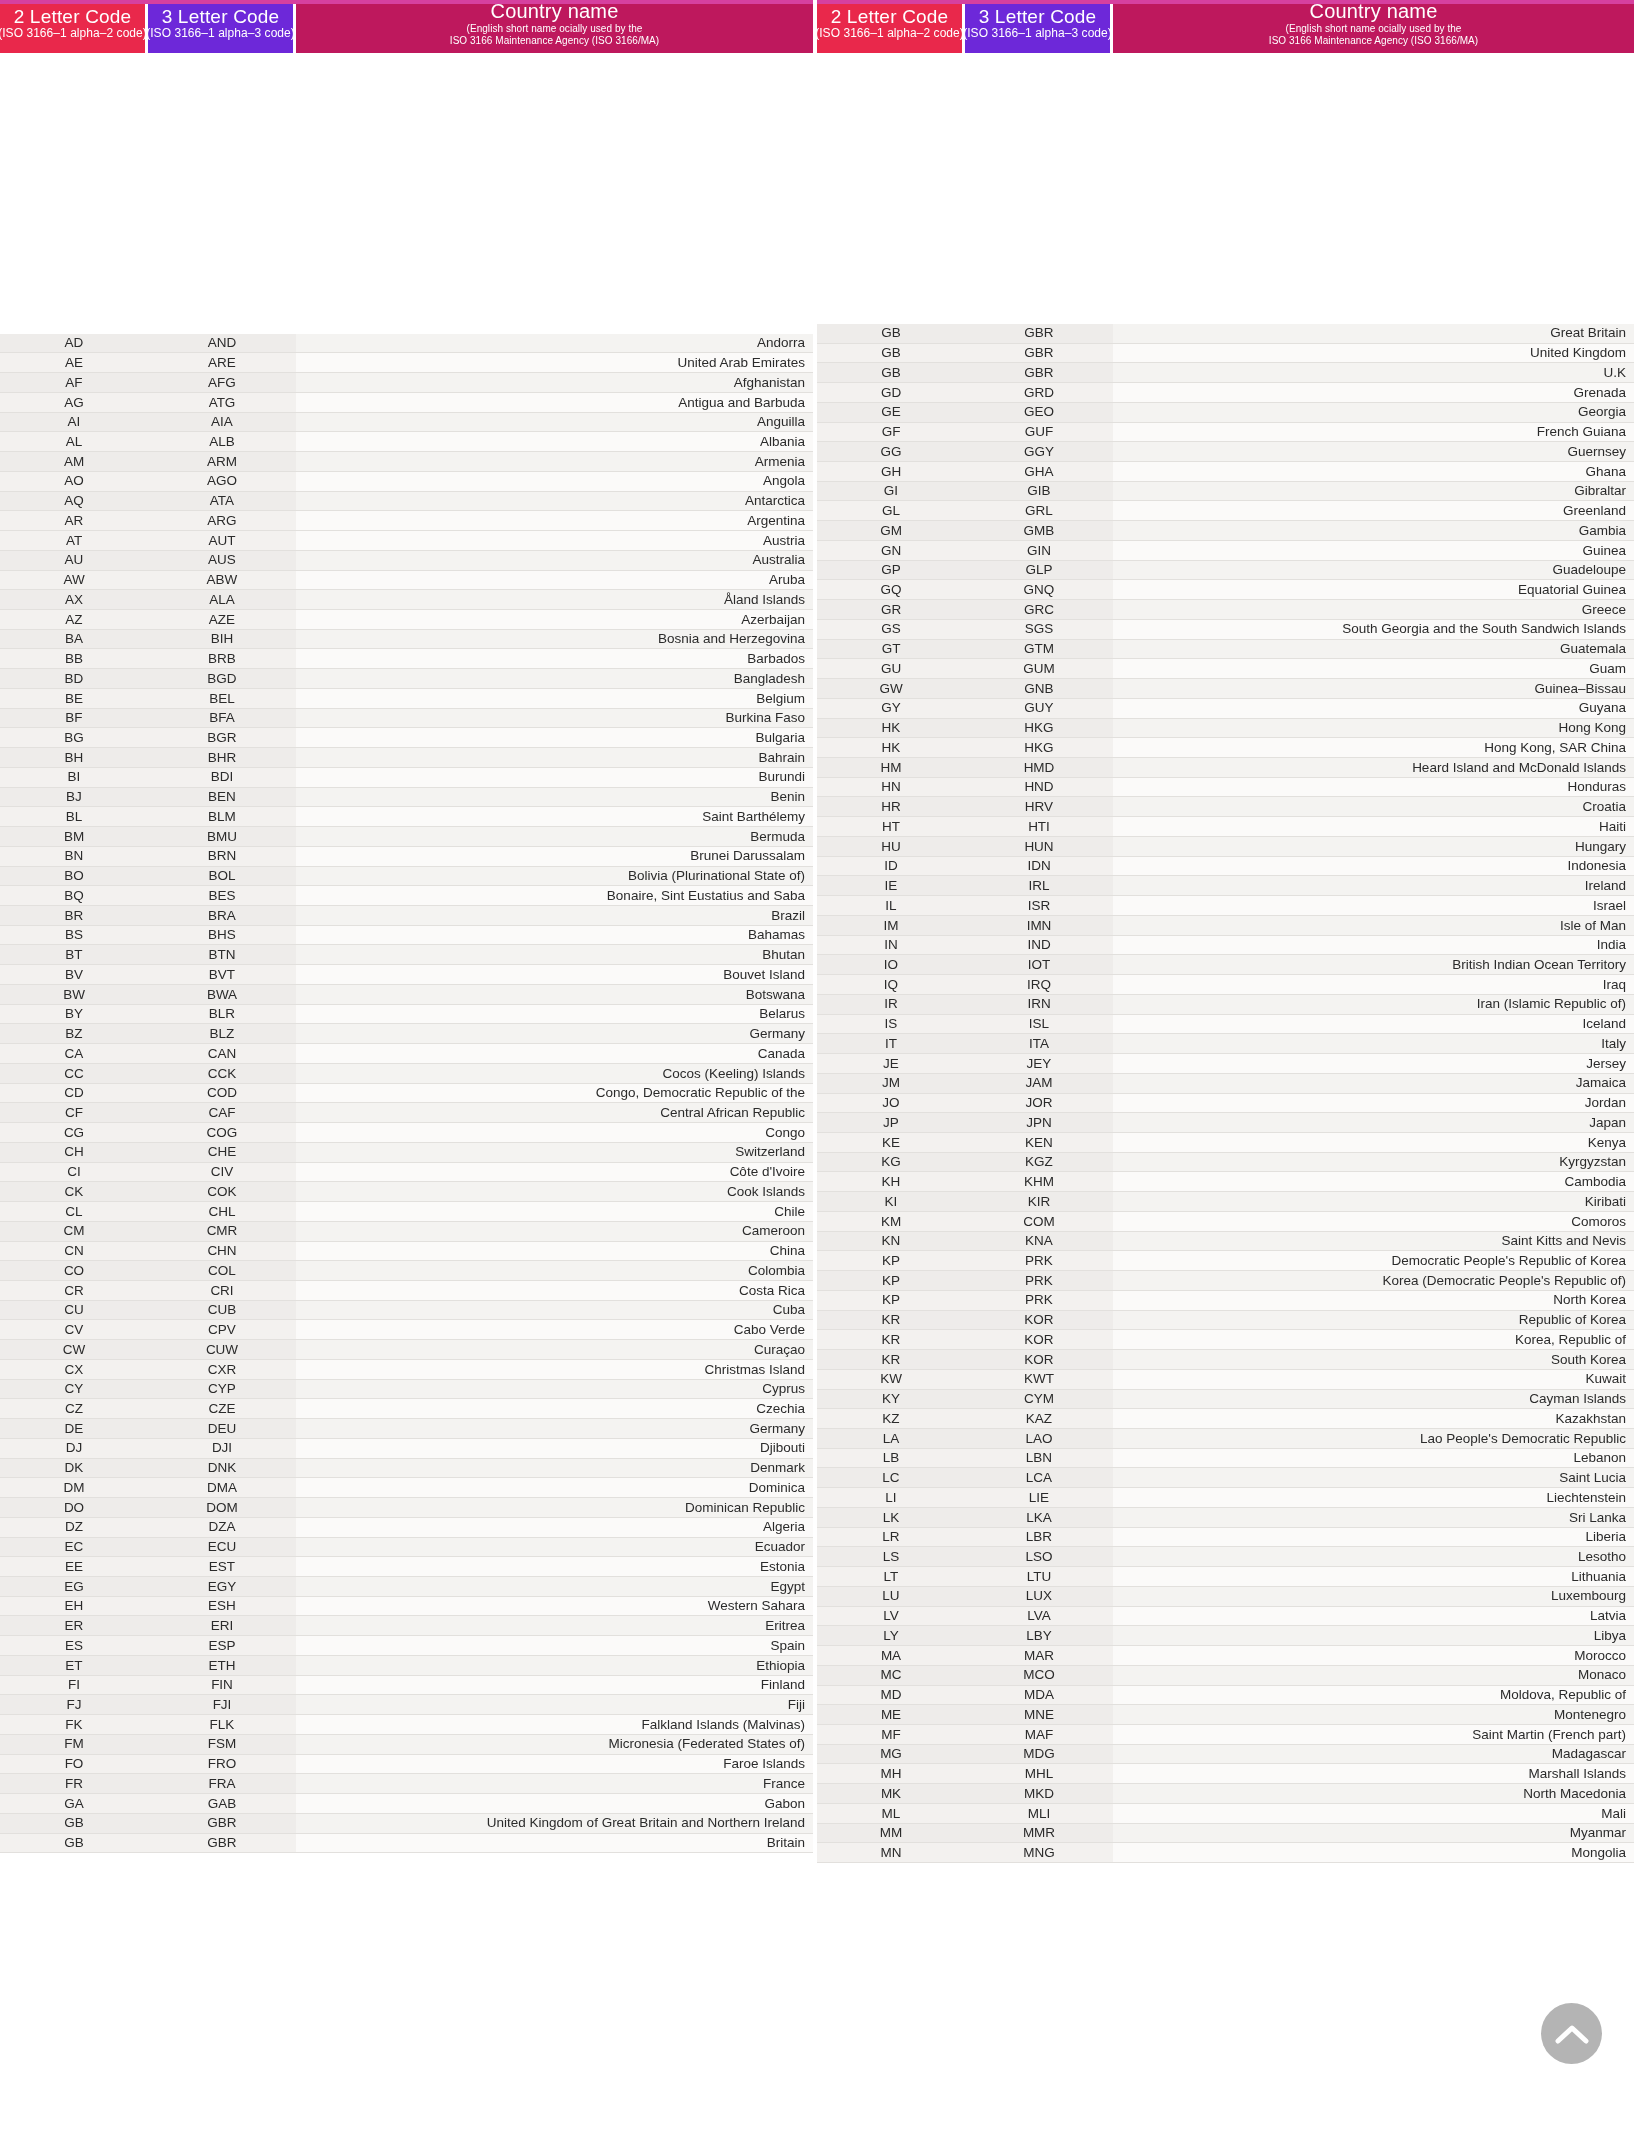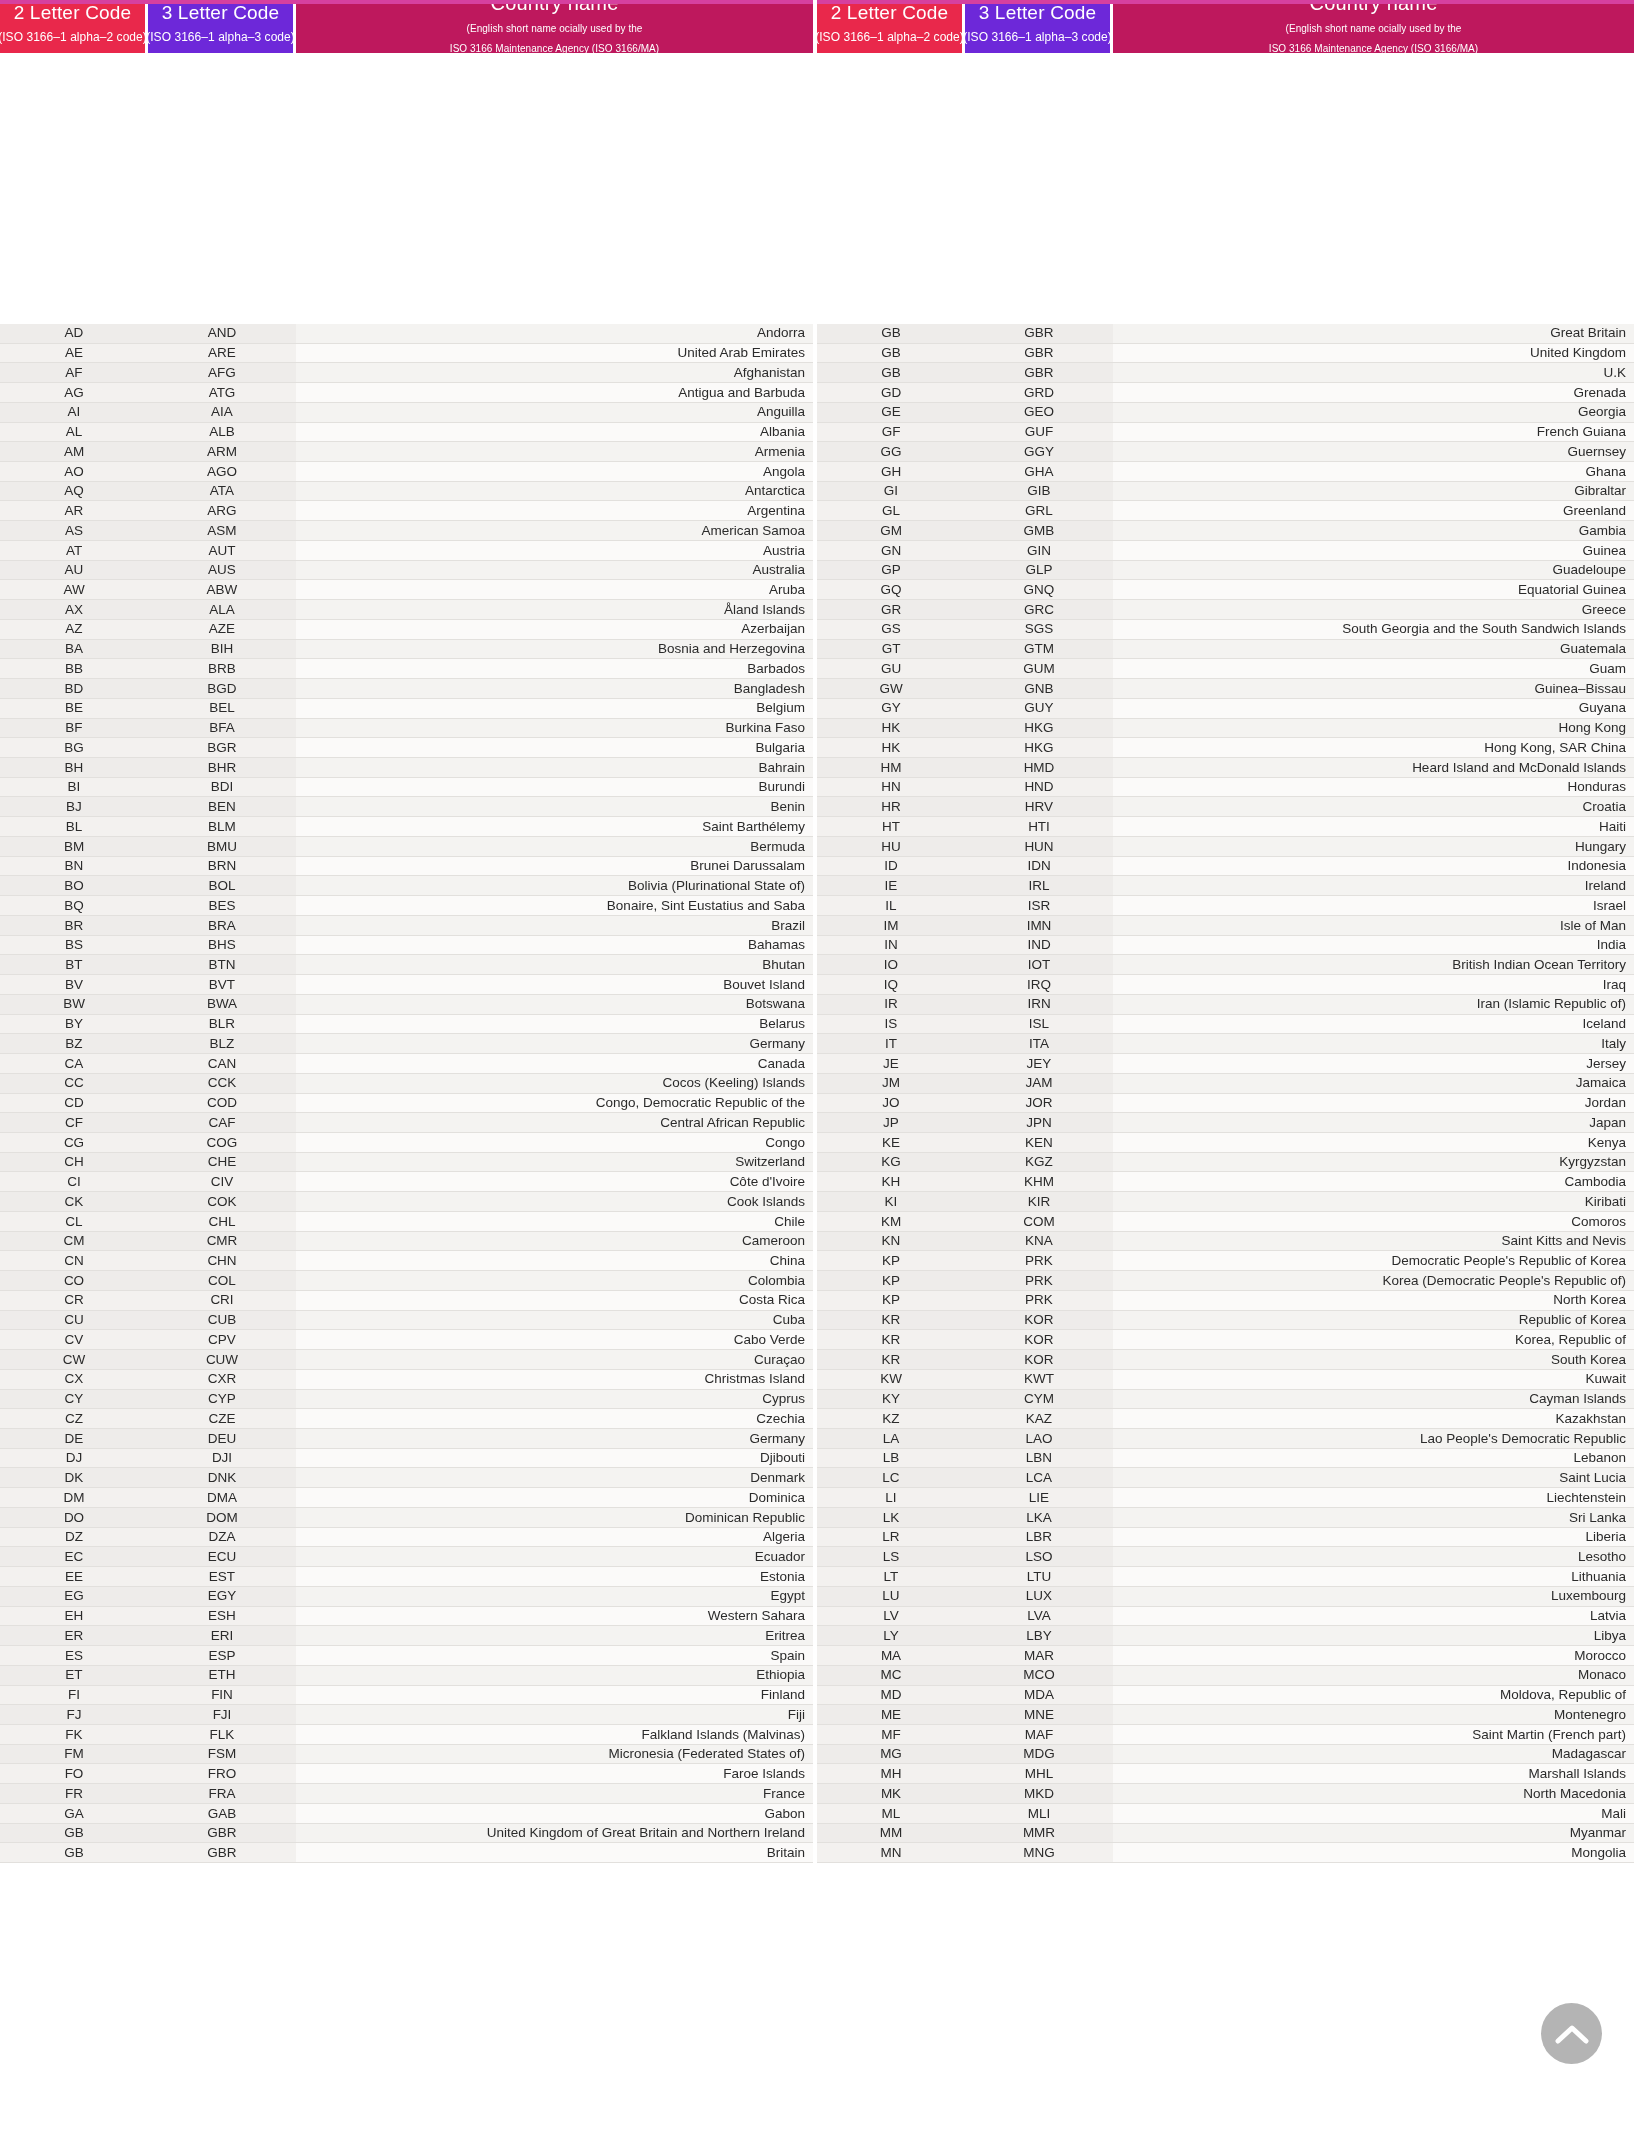--- a/index.html
+++ b/index.html
@@ -43,21 +43,20 @@
     position: relative;
     color: #ffffff;
     display: flex;
     flex-direction: column;
     align-items: center;
     justify-content: center;
     text-align: center;
     line-height: 1.12;
     padding: 2px 4px 8px 4px;
     overflow: hidden;
-    gap: 8px;
   }
   .th.code {
     background: #ea2f52;
     width: 148px;
     flex: 0 0 148px;
     border-right: 3px solid #ffffff;
   }
   .th.code.c2 { background: #e9284b; }
   .th.code.c3 { background: #6d28d9; }
   .th.country {
@@ -200,25 +199,20 @@
         <div class="trow odd">
           <div class="td code">AQ</div>
           <div class="td code">ATA</div>
           <div class="td name">Antarctica</div>
         </div>
         <div class="trow even">
           <div class="td code">AR</div>
           <div class="td code">ARG</div>
           <div class="td name">Argentina</div>
         </div>
-        <div class="trow odd">
-          <div class="td code">AS</div>
-          <div class="td code">ASM</div>
-          <div class="td name">American Samoa</div>
-        </div>
         <div class="trow even">
           <div class="td code">AT</div>
           <div class="td code">AUT</div>
           <div class="td name">Austria</div>
         </div>
         <div class="trow odd">
           <div class="td code">AU</div>
           <div class="td code">AUS</div>
           <div class="td name">Australia</div>
         </div>

